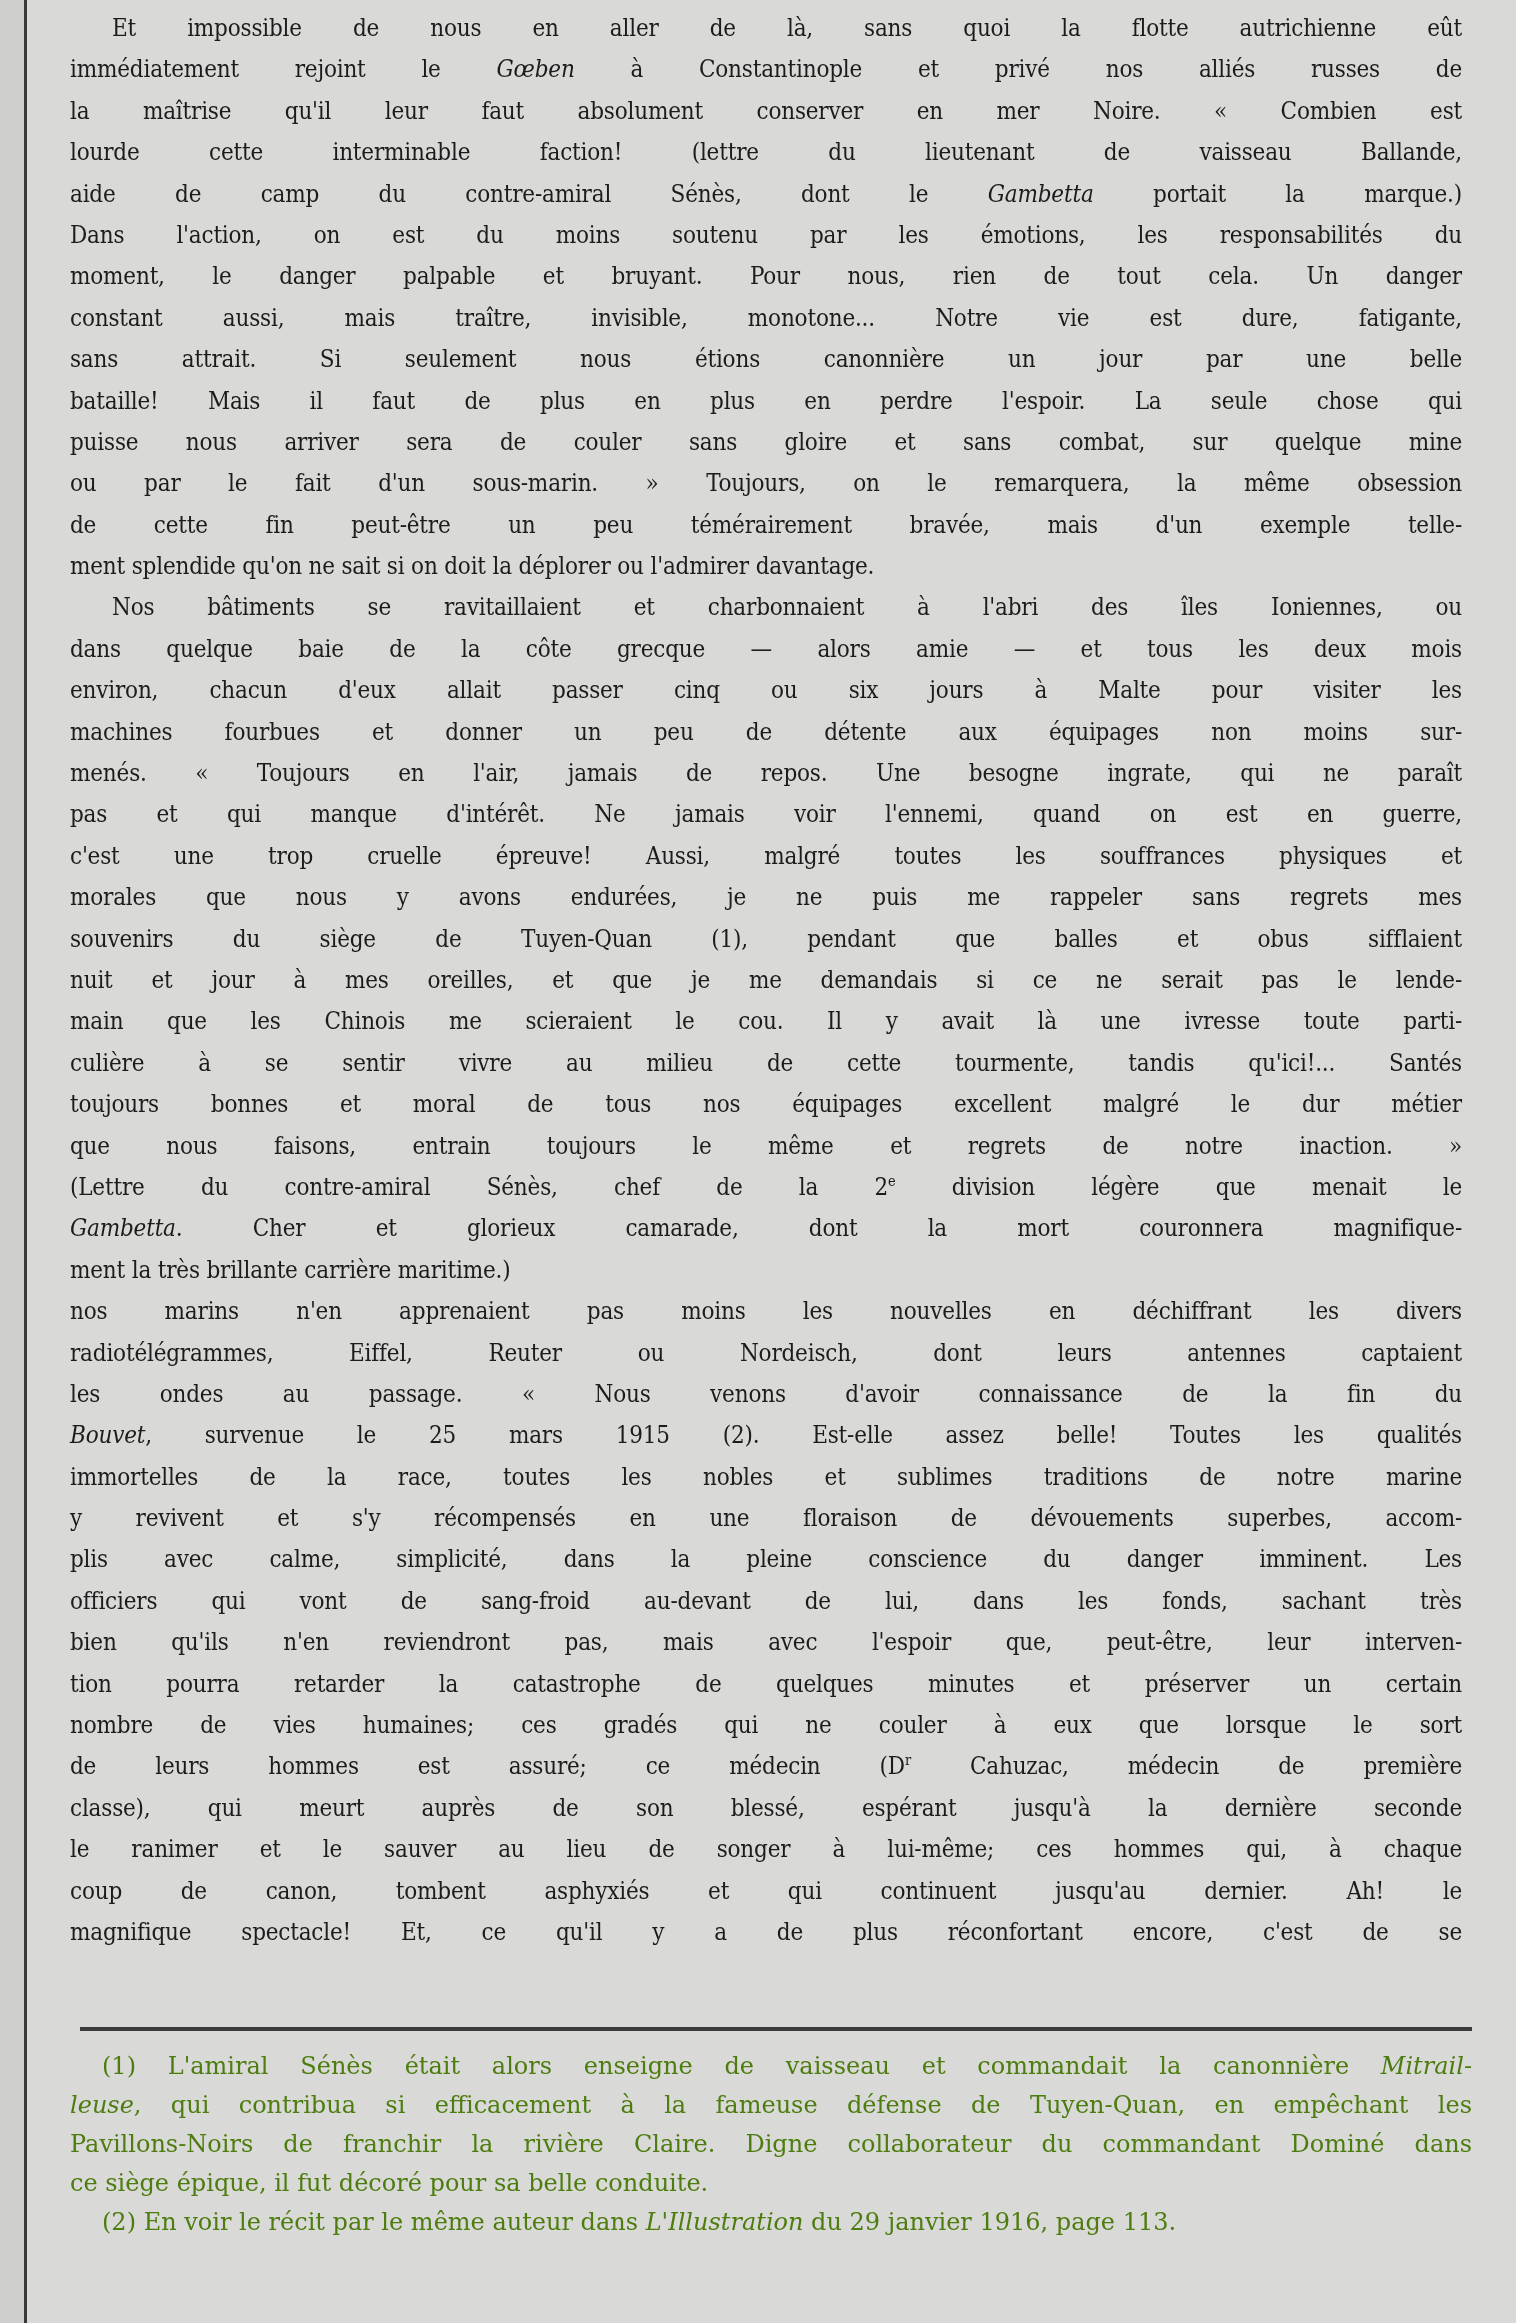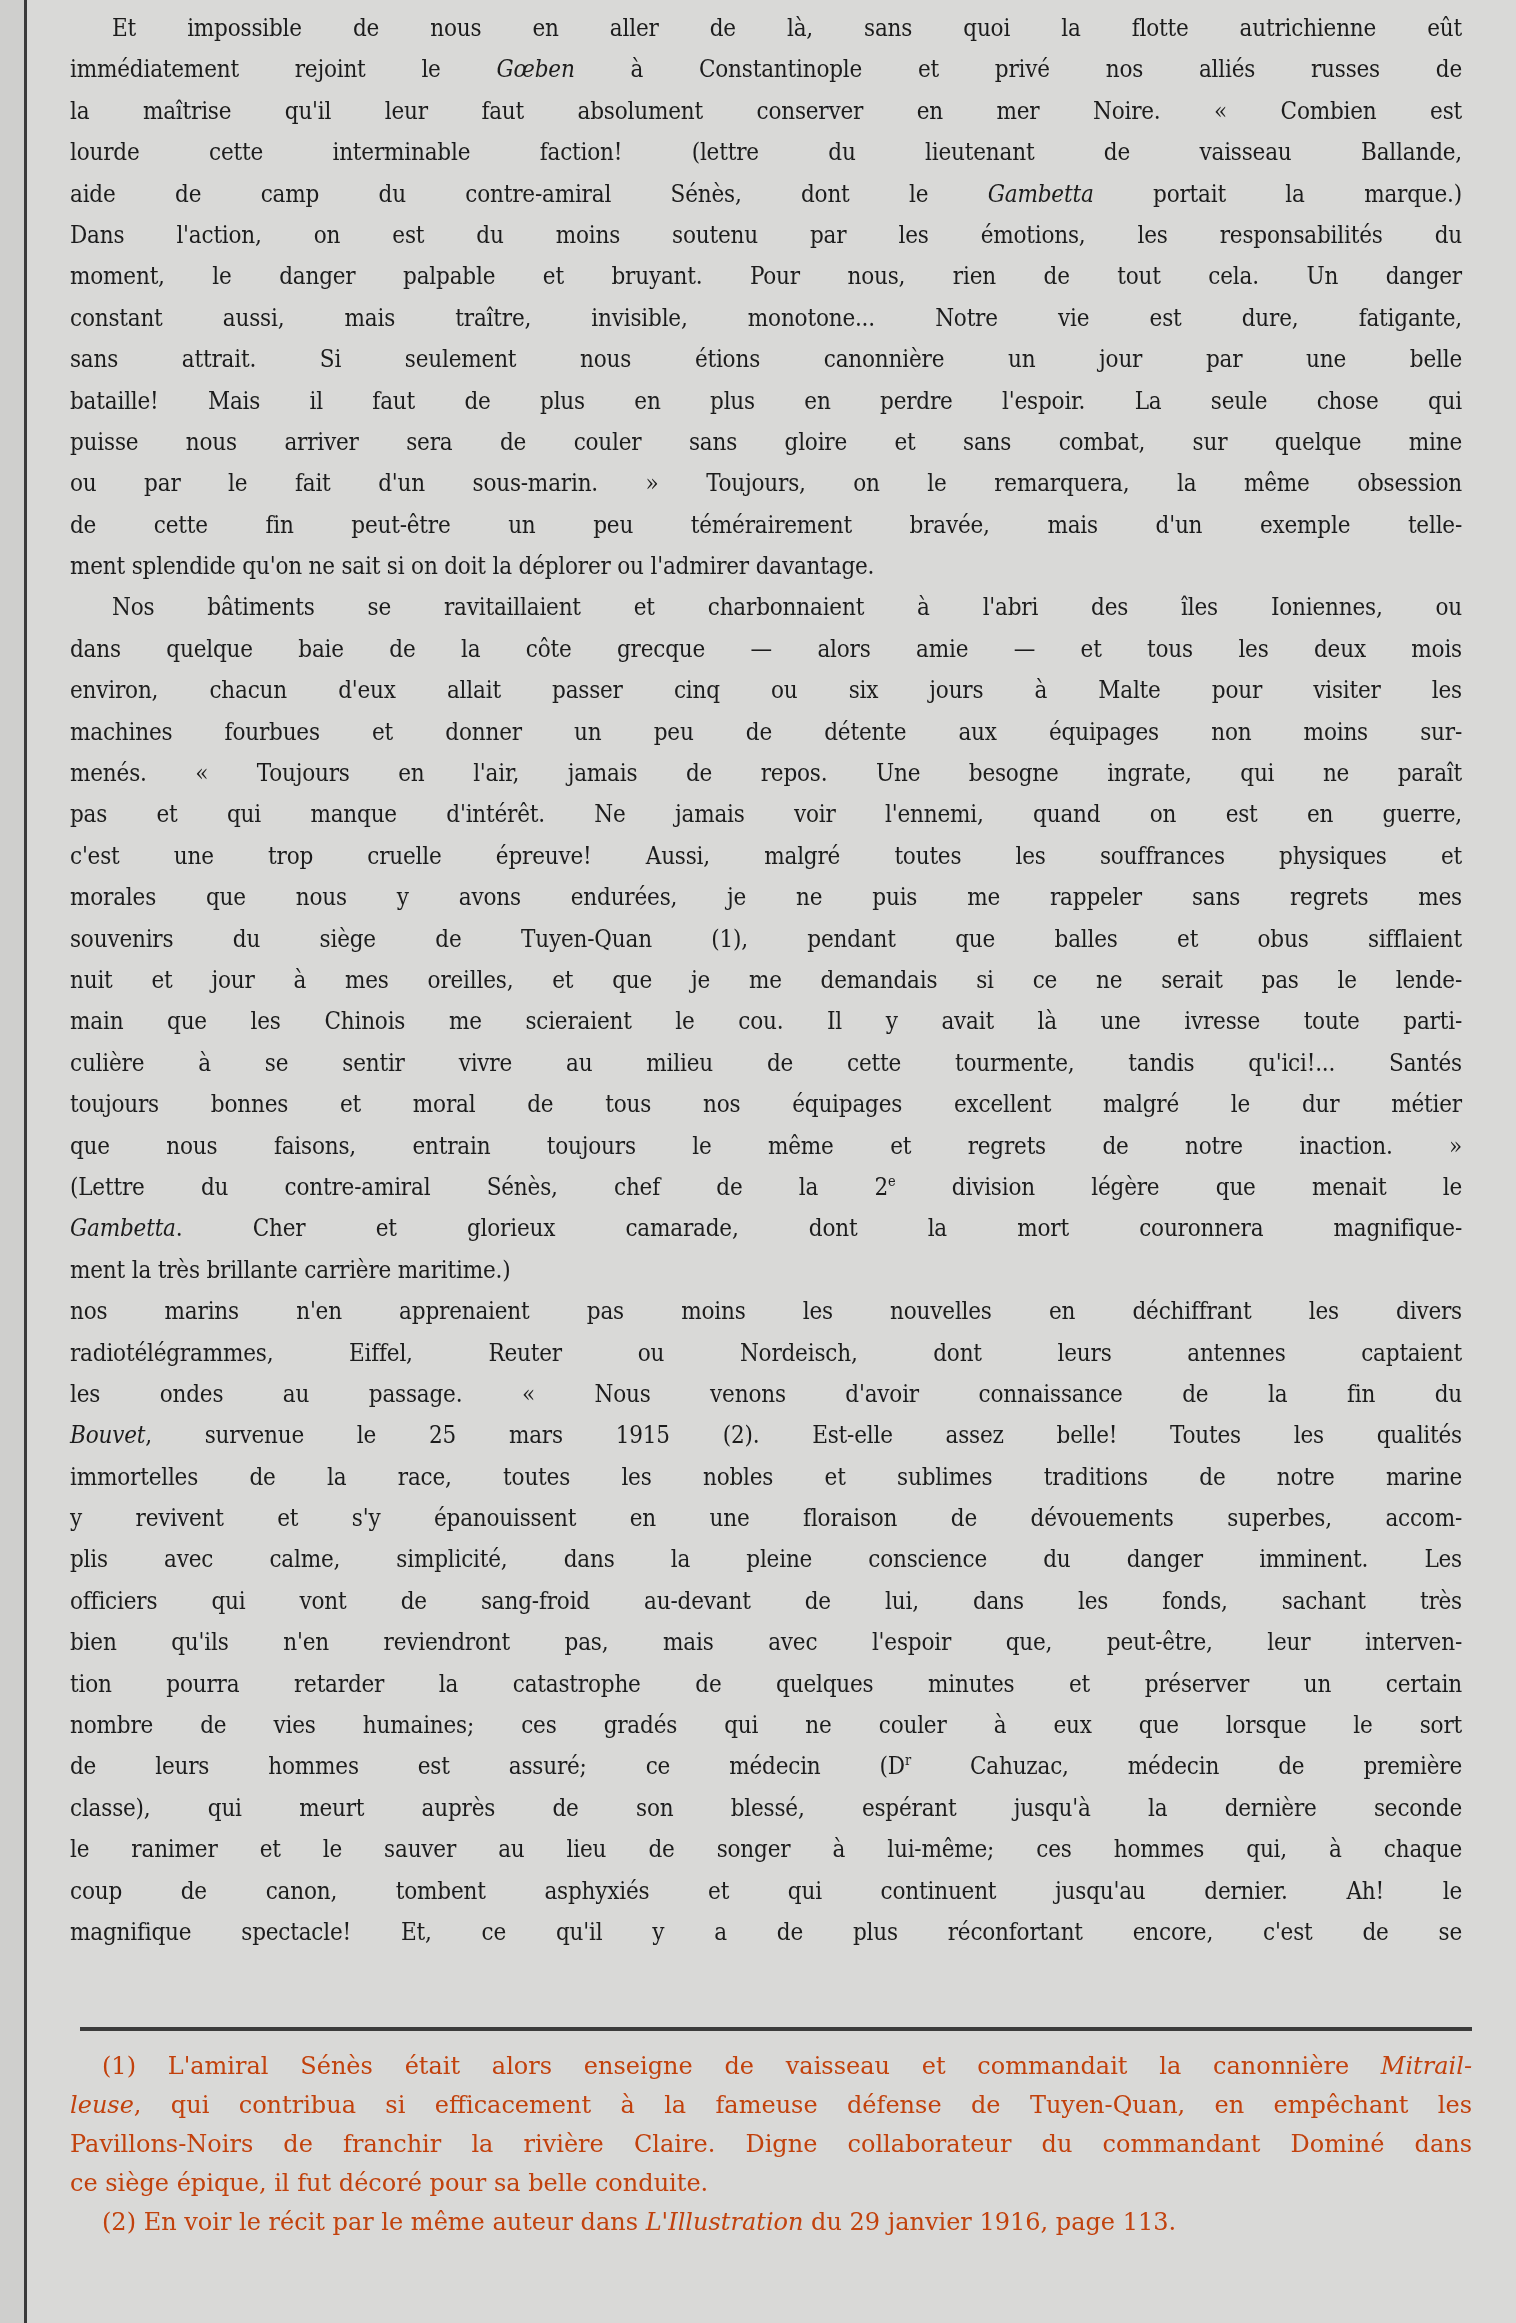--- a/index.html
+++ b/index.html
@@ -67,21 +67,21 @@
       height: 4px;
       background: #3b3b3b;
     }
     .footnotes {
       position: absolute;
       left: 70px;
       top: 2047px;
       width: 1402px;
       font-size: 24px;
       line-height: 39px;
-      color: #c2410c;
+      color: #4d7c0f;
     }
     .fn-line {
       display: block;
       white-space: nowrap;
       text-align: justify;
       text-align-last: justify;
       height: 39px;
     }
     .fn-line.last {
       text-align-last: left;
@@ -134,21 +134,21 @@
         <span class="line"><span>(Lettre du contre-amiral Sénès, chef de la 2</span><sup>e</sup><span> division légère que menait le</span></span>
         <span class="line"><span class="it">Gambetta</span><span>. Cher et glorieux camarade, dont la mort couronnera magnifique-</span></span>
         <span class="line last"><span>ment la très brillante carrière maritime.)</span></span>
       </div>
       <div>
         <span class="line"><span>nos marins n'en apprenaient pas moins les nouvelles en déchiffrant les divers</span></span>
         <span class="line"><span>radiotélégrammes, Eiffel, Reuter ou Nordeisch, dont leurs antennes captaient</span></span>
         <span class="line"><span>les ondes au passage. « Nous venons d'avoir connaissance de la fin du</span></span>
         <span class="line"><span class="it">Bouvet</span><span>, survenue le 25 mars 1915 (2). Est-elle assez belle! Toutes les qualités</span></span>
         <span class="line"><span>immortelles de la race, toutes les nobles et sublimes traditions de notre marine</span></span>
-        <span class="line"><span>y revivent et s'y épanouissent en une floraison de dévouements superbes, accom-</span></span>
+        <span class="line"><span>y revivent et s'y récompensés en une floraison de dévouements superbes, accom-</span></span>
         <span class="line"><span>plis avec calme, simplicité, dans la pleine conscience du danger imminent. Les</span></span>
         <span class="line"><span>officiers qui vont de sang-froid au-devant de lui, dans les fonds, sachant très</span></span>
         <span class="line"><span>bien qu'ils n'en reviendront pas, mais avec l'espoir que, peut-être, leur interven-</span></span>
         <span class="line"><span>tion pourra retarder la catastrophe de quelques minutes et préserver un certain</span></span>
         <span class="line"><span>nombre de vies humaines; ces gradés qui ne couler à eux que lorsque le sort</span></span>
         <span class="line"><span>de leurs hommes est assuré; ce médecin (D</span><sup>r</sup><span> Cahuzac, médecin de première</span></span>
         <span class="line"><span>classe), qui meurt auprès de son blessé, espérant jusqu'à la dernière seconde</span></span>
         <span class="line"><span>le ranimer et le sauver au lieu de songer à lui-même; ces hommes qui, à chaque</span></span>
         <span class="line"><span>coup de canon, tombent asphyxiés et qui continuent jusqu'au dernier. Ah! le</span></span>
         <span class="line"><span>magnifique spectacle! Et, ce qu'il y a de plus réconfortant encore, c'est de se</span></span>

